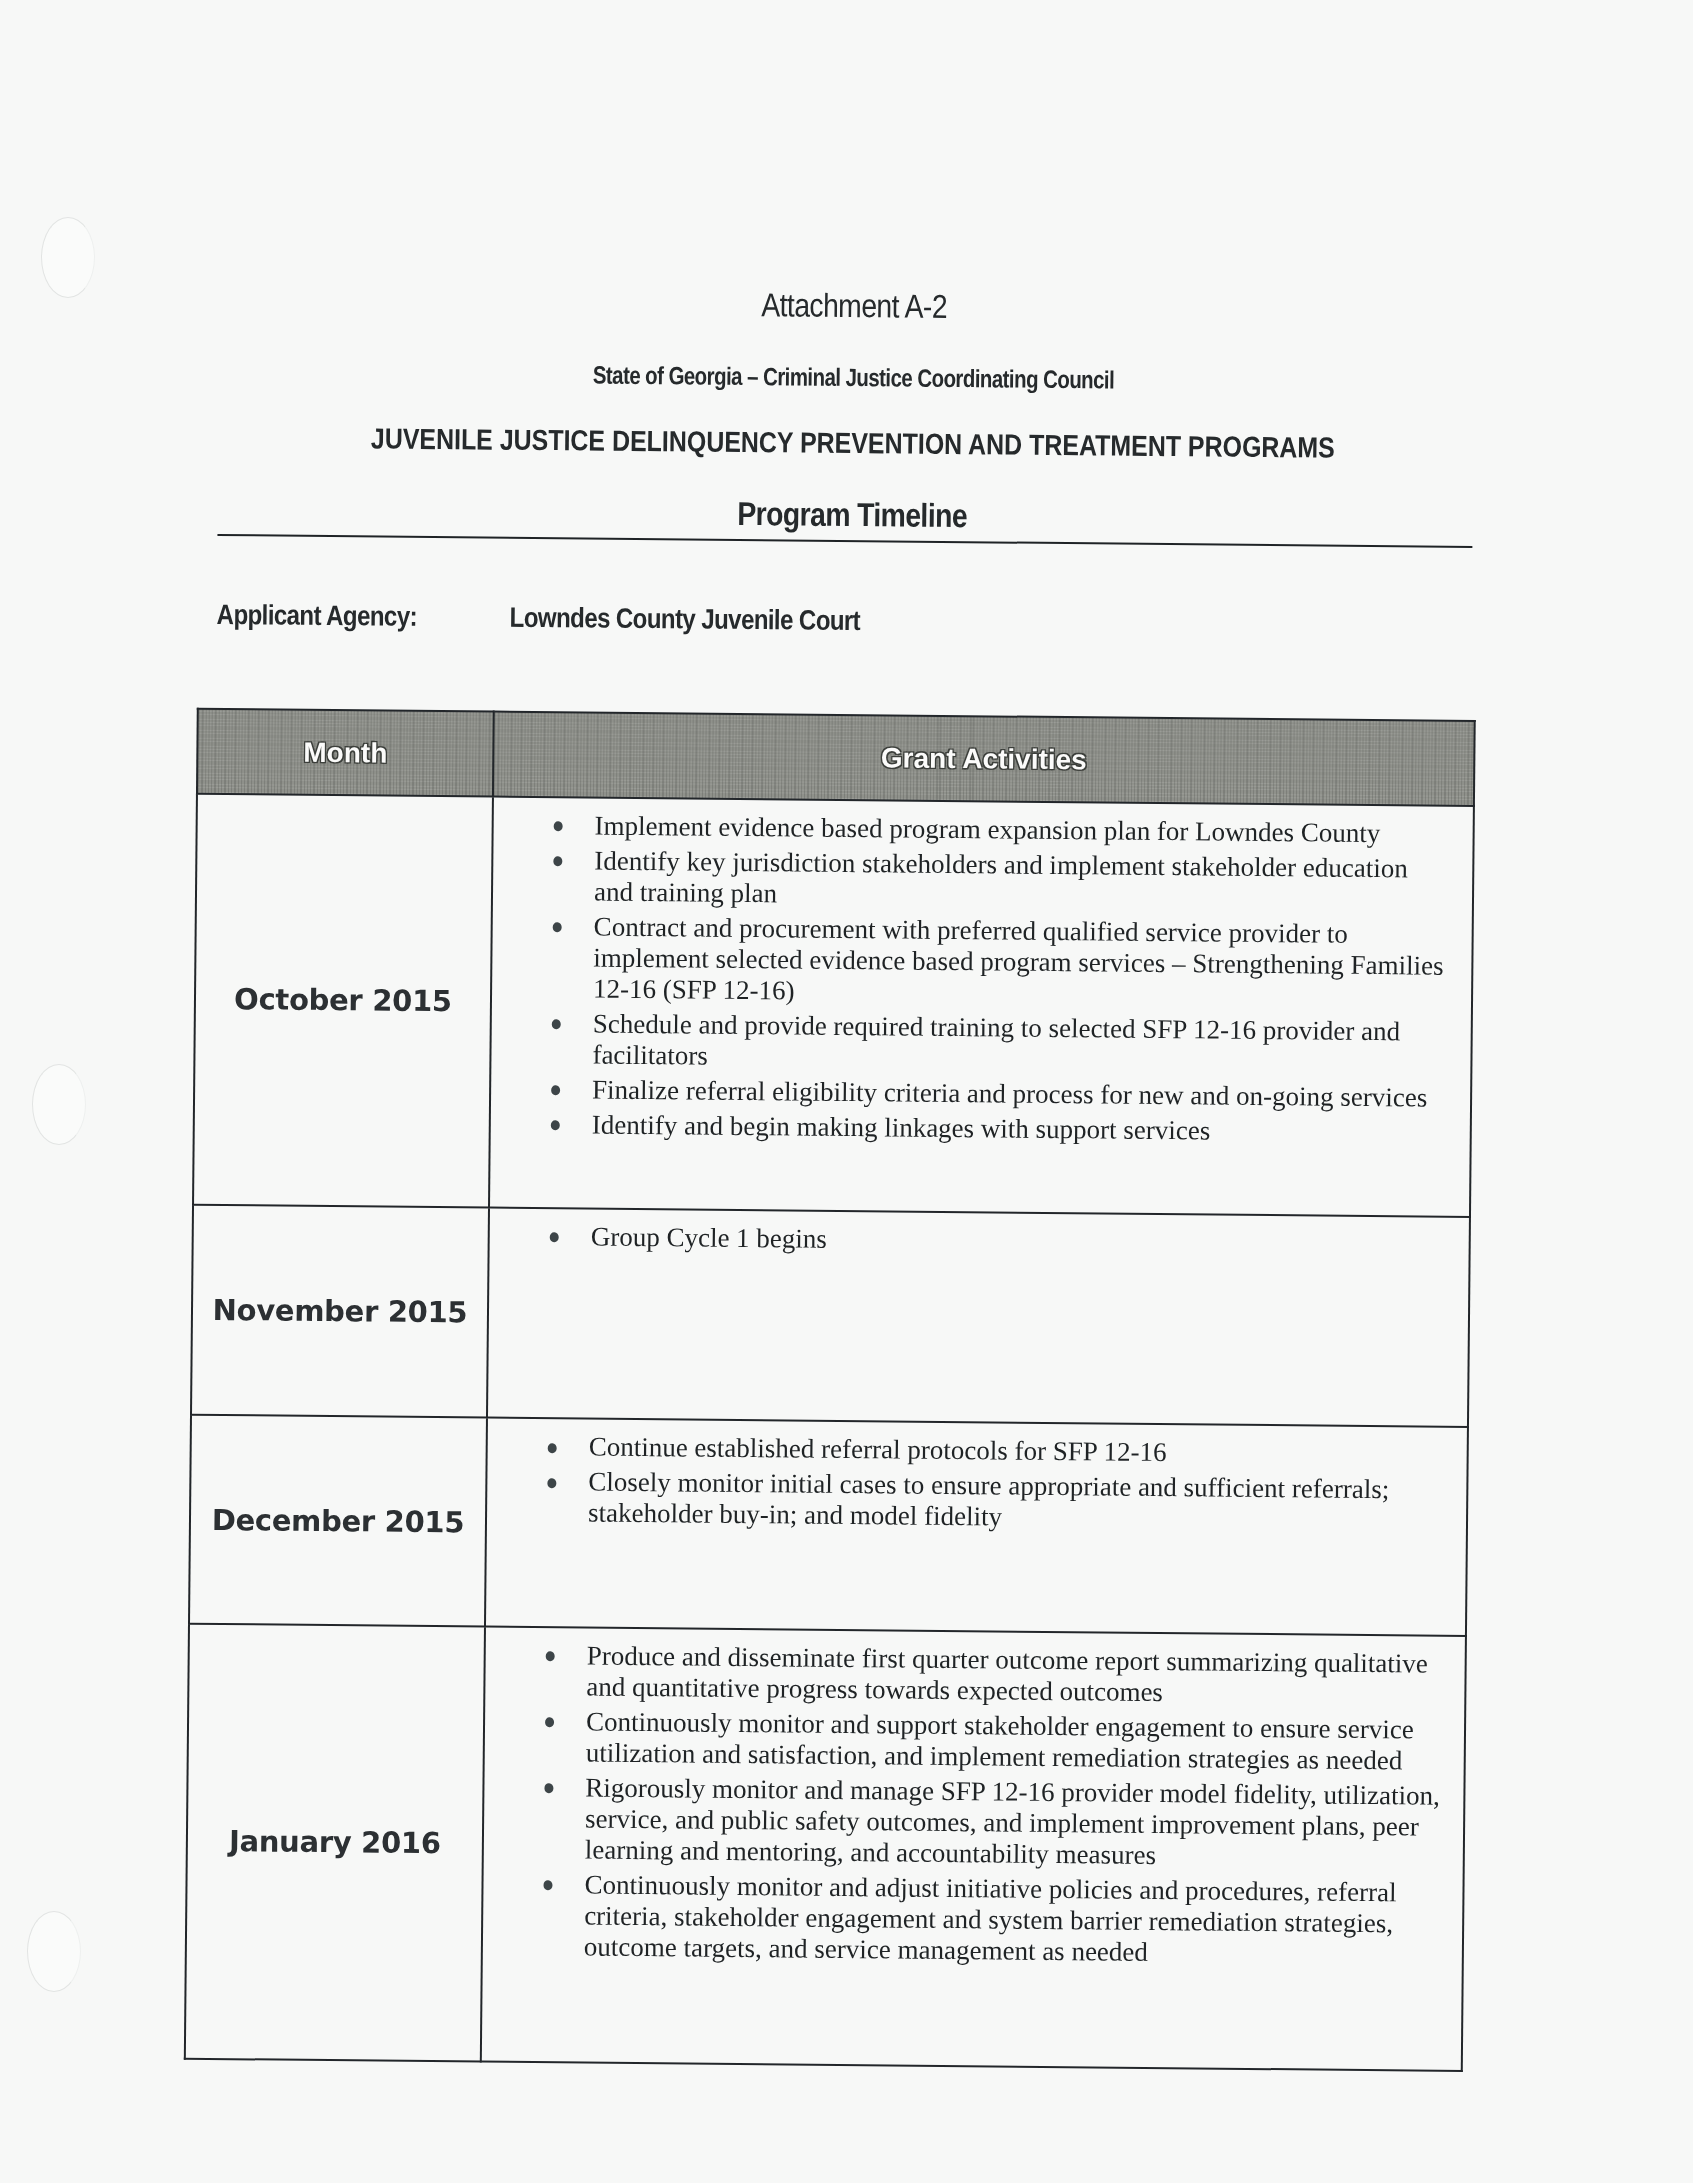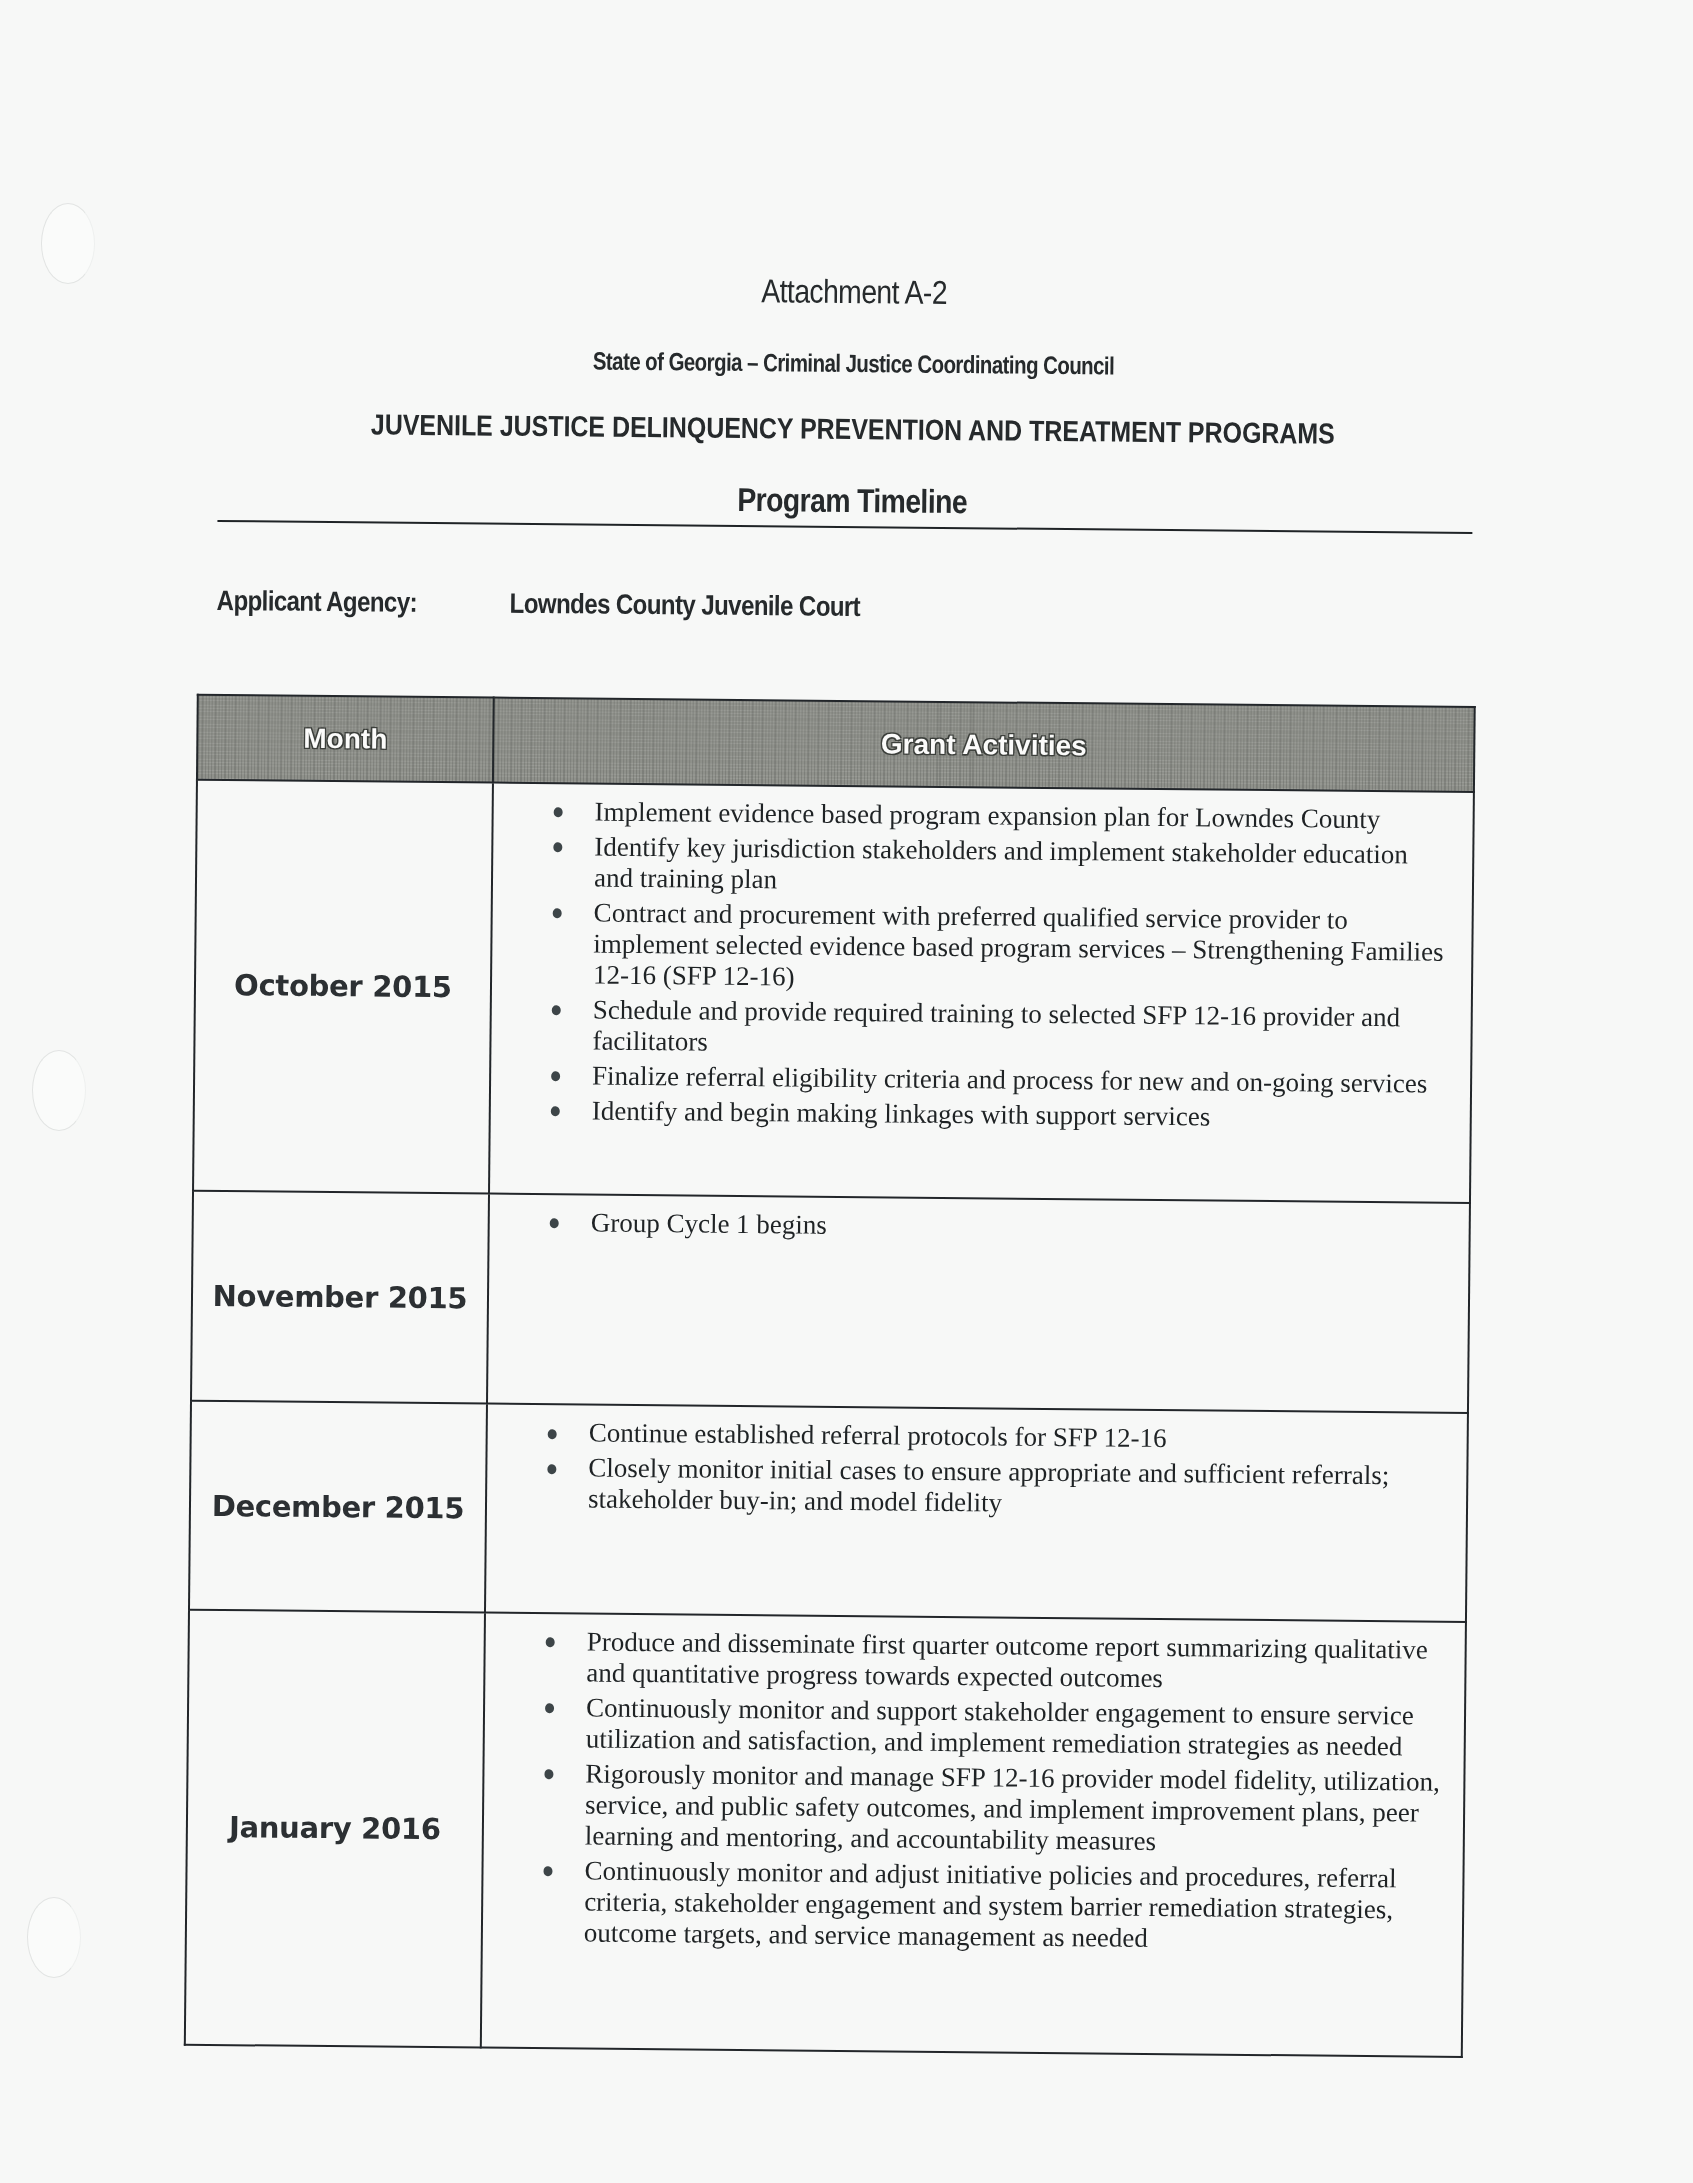--- a/index.html
+++ b/index.html
@@ -1,21 +1,21 @@
 <!DOCTYPE html>
 <html style="font-size:10.7px"><head>
 <meta charset="utf-8">
 <style>
   html, body { margin: 0; padding: 0; }
   body {
     width: 1693px; height: 2183px; position: relative; overflow: hidden;
     background: #f7f8f7;
     font-family: "Liberation Sans", sans-serif; color: #262a2c;
   }
-  .page { position: absolute; left: 0; top: 0; width: 1693px; height: 1586px; }
+  .page { position: absolute; left: 0; top: 14px; width: 1693px; height: 1586px; }
   .hole {
     position: absolute; width: 52px; height: 79px; border-radius: 50%;
     border: 1.3px solid #e2e4e3; border-right-color: #eef0ef; background: #fafbfa;
   }
   .tilt { transform: rotate(0.55deg); transform-origin: 845px 1092px; position: absolute; left:0; top:0; width:1693px; height:2183px; }
   .center-text { position: absolute; left: 0; width: 1693px; text-align: center; white-space: nowrap; }
   .title { top: 273px; font-size: 33px; letter-spacing: -0.7px; transform: scaleX(0.86); }
   .subtitle { top: 349px; font-size: 25px; font-weight: bold; letter-spacing: -0.7px; transform: scaleX(0.82); }
   .headline { top: 413px; font-size: 29px; font-weight: bold; letter-spacing: 0px; transform: scaleX(0.86); }
   .ptimeline { top: 482px; font-size: 33px; font-weight: bold; letter-spacing: -0.7px; transform: scaleX(0.86); }

